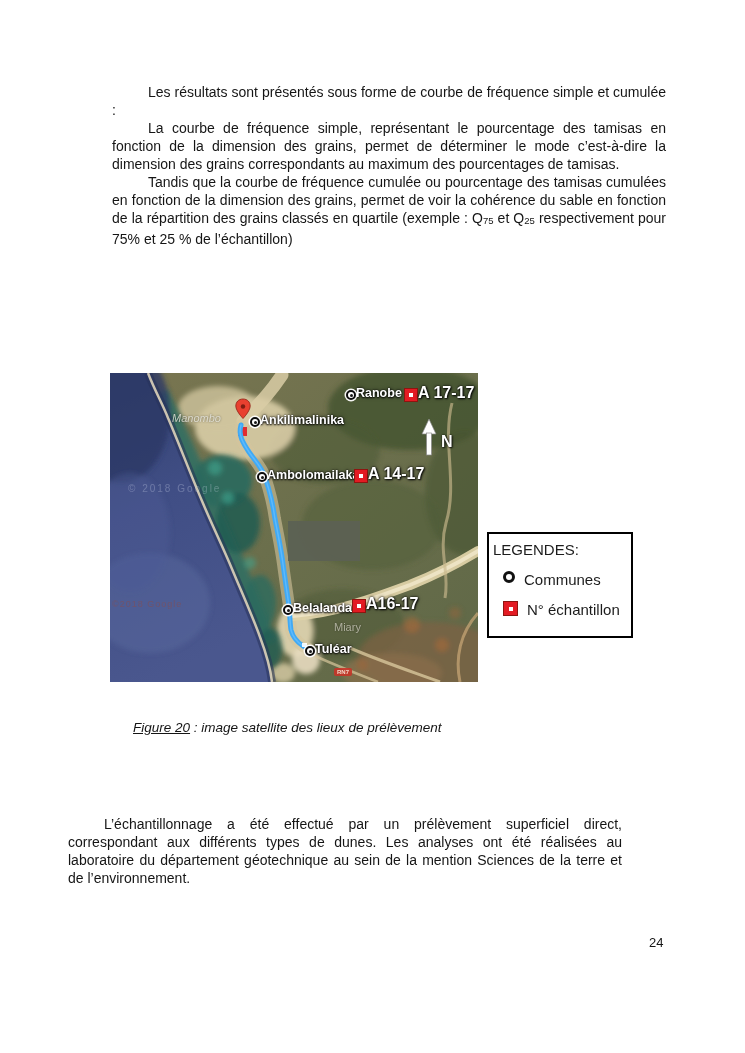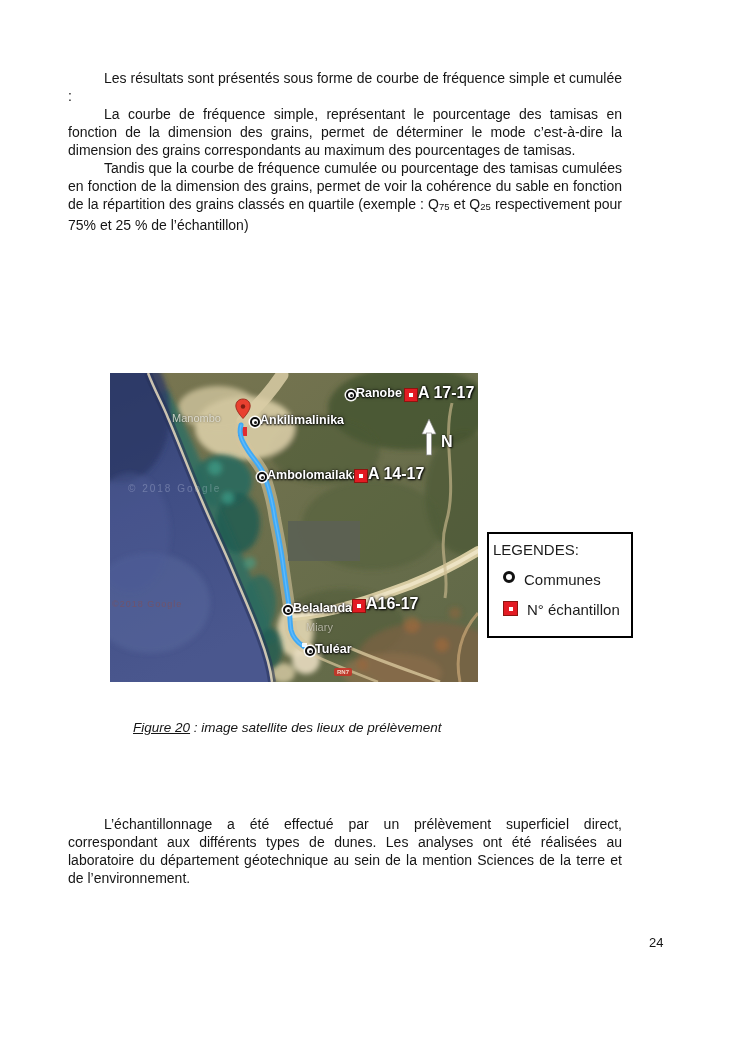--- a/index.html
+++ b/index.html
@@ -94,21 +94,21 @@
     font-style:italic; color:#151515;
   }
   .caption .cap-label { text-decoration:underline; }
   .page-number { position:absolute; left:649px; top:935px; font-size:13px; }
 </style>
 </head>
 <body>
 
 <div class="page">
 
-  <div class="textblock" style="top:69px;">
+  <div class="textblock" style="top:83px;margin-left:44px;">
     <p>Les résultats sont présentés sous forme de courbe de fréquence simple et cumulée :</p>
     <p>La courbe de fréquence simple, représentant le pourcentage des tamisas en fonction de la dimension des grains, permet de déterminer le mode c’est-à-dire la dimension des grains correspondants au maximum des pourcentages de tamisas.</p>
     <p><span>Tandis que la courbe de fréquence cumulée ou pourcentage des tamisas cumulées en fonction de la dimension des grains, permet de voir la cohérence du sable en fonction de la répartition des grains classés en quartile (exemple : Q</span><span class="qsub">75</span><span> et Q</span><span class="qsub">25</span><span> respectivement pour 75% et 25 % de l’échantillon)</span></p>
   </div>
 
   <div class="map">
     <svg class="terrain" width="368" height="309" viewBox="0 0 368 309" preserveAspectRatio="none">
       <defs>
         <linearGradient id="landGrad" x1="0" y1="0" x2="1" y2="1">
           <stop offset="0" stop-color="#7a7651"></stop>
@@ -190,22 +190,22 @@
 
       <g>
         <path d="M 133 26 c -4.5 0 -7.2 3.2 -7.2 7 0 5 7.2 12.5 7.2 12.5 s 7.2 -7.5 7.2 -12.5 c 0 -3.8 -2.7 -7 -7.2 -7 z" fill="#e8402f" stroke="#8e1f14" stroke-width="0.8"></path>
         <circle cx="133" cy="33.5" r="2.2" fill="#7e1d12"></circle>
       </g>
     </svg>
 
     <div class="watermark-mid" style="left:18px; top:110px;">© 2018 Google</div>
     <div class="watermark-bot" style="left:2px; top:226px;">©2018 Google</div>
 
-    <div class="minor-label manombo" style="left:62px; top:39px;">Manombo</div>
-    <div class="minor-label miary" style="left:196px; top:248px;">Miary</div>
+    <div class="minor-label manombo" style="left:62px; top:39px;font-style:italic;">Manombo</div>
+    <div class="minor-label miary" style="left:224px; top:248px;">Miary</div>
     <div class="minor-label rn7" style="left:224px; top:295px;">RN7</div>
 
     <div class="map-label" style="left:140px; top:40px;">
       <span class="ring">
           <span class="dot"></span>
         </span>
       <span class="place-name">Ankilimalinika</span>
     </div>
     <div class="map-label" style="left:236px; top:13px;">
       <span class="ring">

